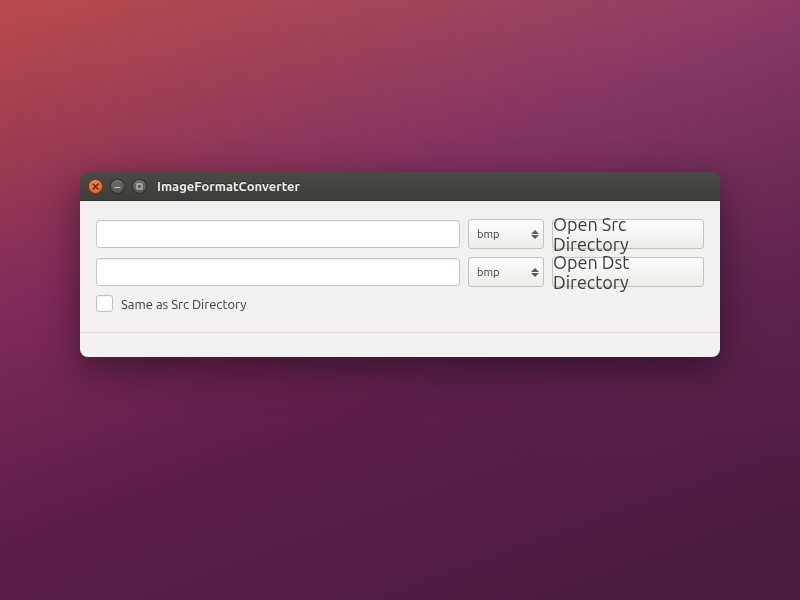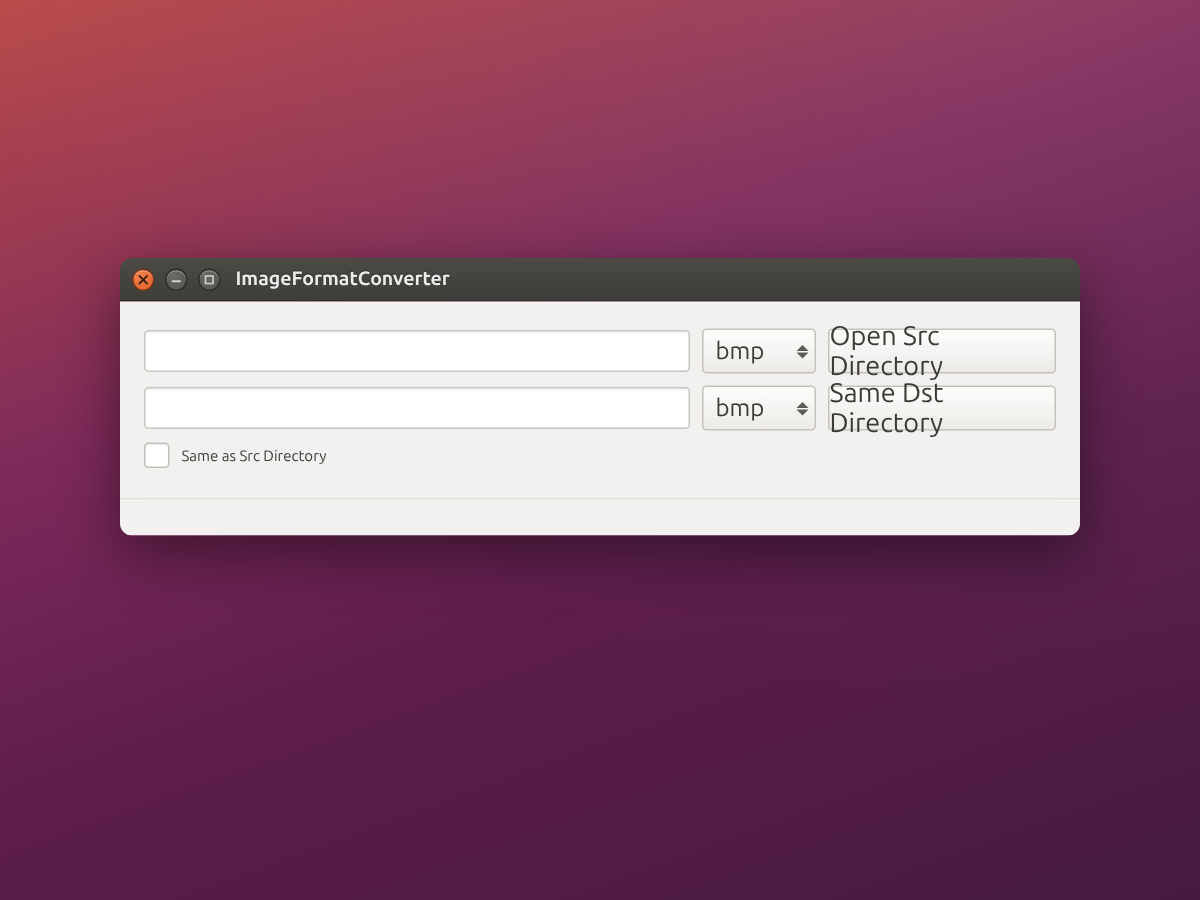--- a/index.html
+++ b/index.html
@@ -54,21 +54,21 @@
     height: 26px; background: #fff;
     border: 1px solid #c9c5c0; border-radius: 3px;
     padding: 0 8px; font-size: 13px; color: #3b3a36;
     box-shadow: inset 0 1px 1px rgba(0,0,0,0.06);
   }
   .select {
     width: 62px; height: 28px;
     background: linear-gradient(#fdfdfc, #ecebe8);
     border: 1px solid #c5c1bb; border-radius: 3px;
     display: flex; align-items: center; justify-content: space-between;
-    padding: 0 4px 0 8px; font-size: 16px; color: #3b3a36; cursor: default;
+    padding: 0 4px 0 8px; font-size: 11px; color: #3b3a36; cursor: default;
   }
   .spin {
     display: flex; flex-direction: column; gap: 1px;
   }
   .spin .tri {
     width: 0; height: 0; border-left: 4px solid transparent; border-right: 4px solid transparent;
   }
   .spin .up { border-bottom: 4px solid #5e5c57; }
   .spin .down { border-top: 4px solid #5e5c57; }
   .btn {
@@ -79,21 +79,21 @@
     display: flex; align-items: center; justify-content: center;
     cursor: default;
   }
   .row.third { justify-content: space-between; margin-top: 4px; }
   .checkwrap { display: flex; align-items: center; gap: 8px; }
   .cb {
     width: 15px; height: 15px; background: #fff;
     border: 1px solid #c2beb8; border-radius: 3px;
     box-shadow: inset 0 1px 1px rgba(0,0,0,0.06);
   }
-  .lbl { font-size: 10px; color: #3b3a36; }
+  .lbl { font-size: 13px; color: #3b3a36; }
   .divider { height: 1px; background: #e0ddd8; margin: 20px -16px 0 -16px; }
   .statusbar { height: 14px; background: #f2f1f0; }
 </style>
 </head>
 <body>
 
 <div class="desktop">
 
   <div class="window">
 
@@ -137,21 +137,21 @@
       <div class="row">
         <input class="path" type="text" value="" style="">
         <div class="select">
           <span>bmp</span>
           <span class="spin">
             <span class="tri up"></span>
               <span class="tri down"></span>
           </span>
         </div>
         <div class="btn">
-          <span>Same Dst Directory</span>
+          <span>Open Dst Directory</span>
         </div>
       </div>
 
       <div class="row third">
         <div class="checkwrap">
           <div class="cb"></div>
           <span class="lbl">Same as Src Directory</span>
         </div>
       </div>
 

